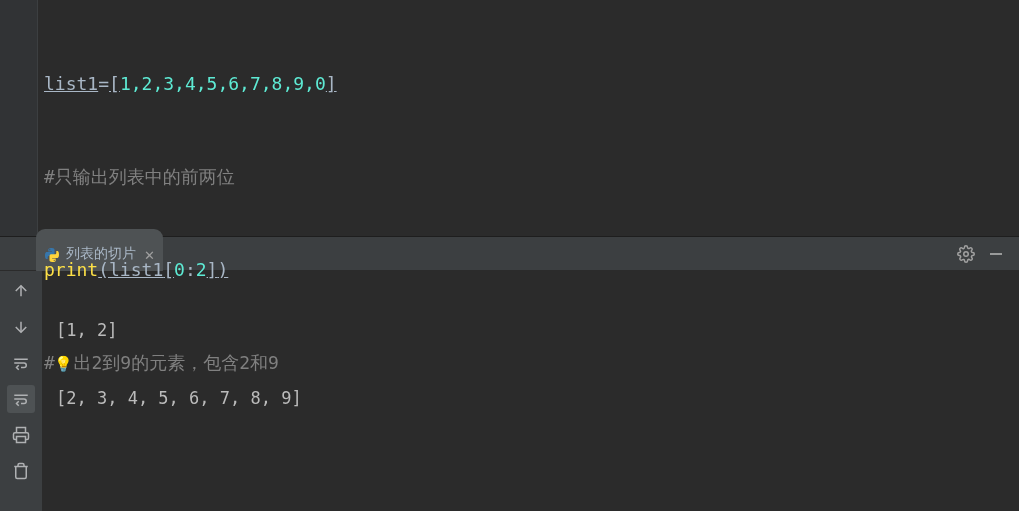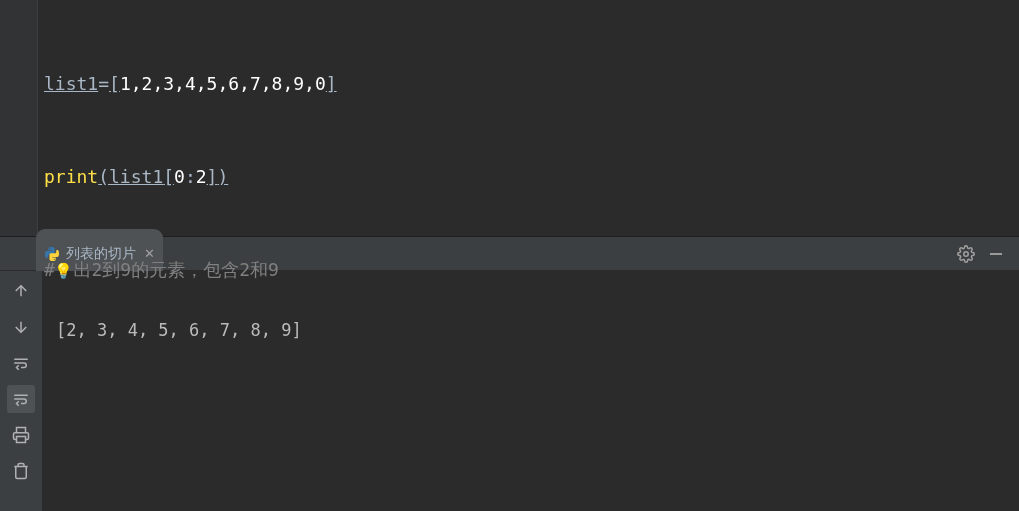--- a/index.html
+++ b/index.html
@@ -26,21 +26,21 @@
     padding: 6px 0 0 4px;
     line-height: 31px;
     font-size: 18px;
     white-space: pre;
   }
   .code .line { position: relative; padding-left: 2px; }
   .code .line.highlight {
     background: #323232;
     box-shadow: inset 0 0 0 1000px rgba(50,50,50,0.5);
   }
-  .num { color: #ffffff; }
+  .num { color: #5eead4; }
   .fn { color: #fde047; }
   .comment { color: #808080; }
   .bracket-y { color: #ffc66d; }
   .bracket-g { color: #a5c261; }
   .txt { color: #a9b7c6; text-decoration: underline; }
   .op { color: #a9b7c6; }
   .bulb {
     display: inline-block;
     color: #ffc66d;
     font-size: 15px;
@@ -70,21 +70,21 @@
     border-bottom: 1px solid #2b2b2b;
   }
   .tw-label {
     color: #bbbbbb;
     font-size: 14px;
     font-family: "Segoe UI", sans-serif;
     padding: 0 4px;
   }
   .tab {
     display: flex;
-    align-items: center;
+    align-items: flex-end;
     background: #4e5254;
     padding: 16px 8px;
     margin-left: 26px;
     border-radius: 9px;
     font-family: "Segoe UI", sans-serif;
     font-size: 14px;
   }
   .tab .file-icon {
     width: 16px; height: 16px; margin-right: 6px;
     display: inline-flex; align-items: center; justify-content: center;
@@ -131,20 +131,21 @@
   }
   svg { display: block; }
 </style>
 </head>
 <body>
 
 <div class="editor-area">
   <div class="gutter"></div>
   <div class="code">
     <div class="line"><span class="txt">list1</span><span class="op">=</span><span class="txt">[</span><span class="num">1,2,3,4,5,6,7,8,9,0</span><span class="txt">]</span></div>
+    <div class="line"><span class="comment">#只输出列表中的前两位</span></div>
     <div class="line"><span class="fn">print</span><span class="txt">(</span><span class="txt">list1</span><span class="txt">[</span><span class="num">0</span><span class="op">:</span><span class="num">2</span><span class="txt">]</span><span class="txt">)</span></div>
     <div class="line"><span class="comment">#</span><span class="bulb">💡</span><span class="comment">出2到9的元素，包含2和9</span></div>
   </div>
 </div>
 
 <div class="tool-window">
   <div class="tw-header">
     <span class="tw-label"></span>
     <div class="tab">
       <span class="file-icon">
@@ -206,18 +207,19 @@
           </svg>
       </div>
       <div class="tool-btn">
         <svg width="18" height="18" viewBox="0 0 24 24" fill="none" stroke="#afb1b3" stroke-width="2">
             <polyline points="3 6 5 6 21 6"></polyline>
             <path d="M19 6v14a2 2 0 0 1-2 2H7a2 2 0 0 1-2-2V6m3 0V4a2 2 0 0 1 2-2h4a2 2 0 0 1 2 2v2"></path>
           </svg>
       </div>
     </div>
     <div class="console">
+<div>[1, 2]</div>
 <div>[2, 3, 4, 5, 6, 7, 8, 9]</div>
 <div></div>
 
     </div>
   </div>
 </div>
 
 </body></html>

